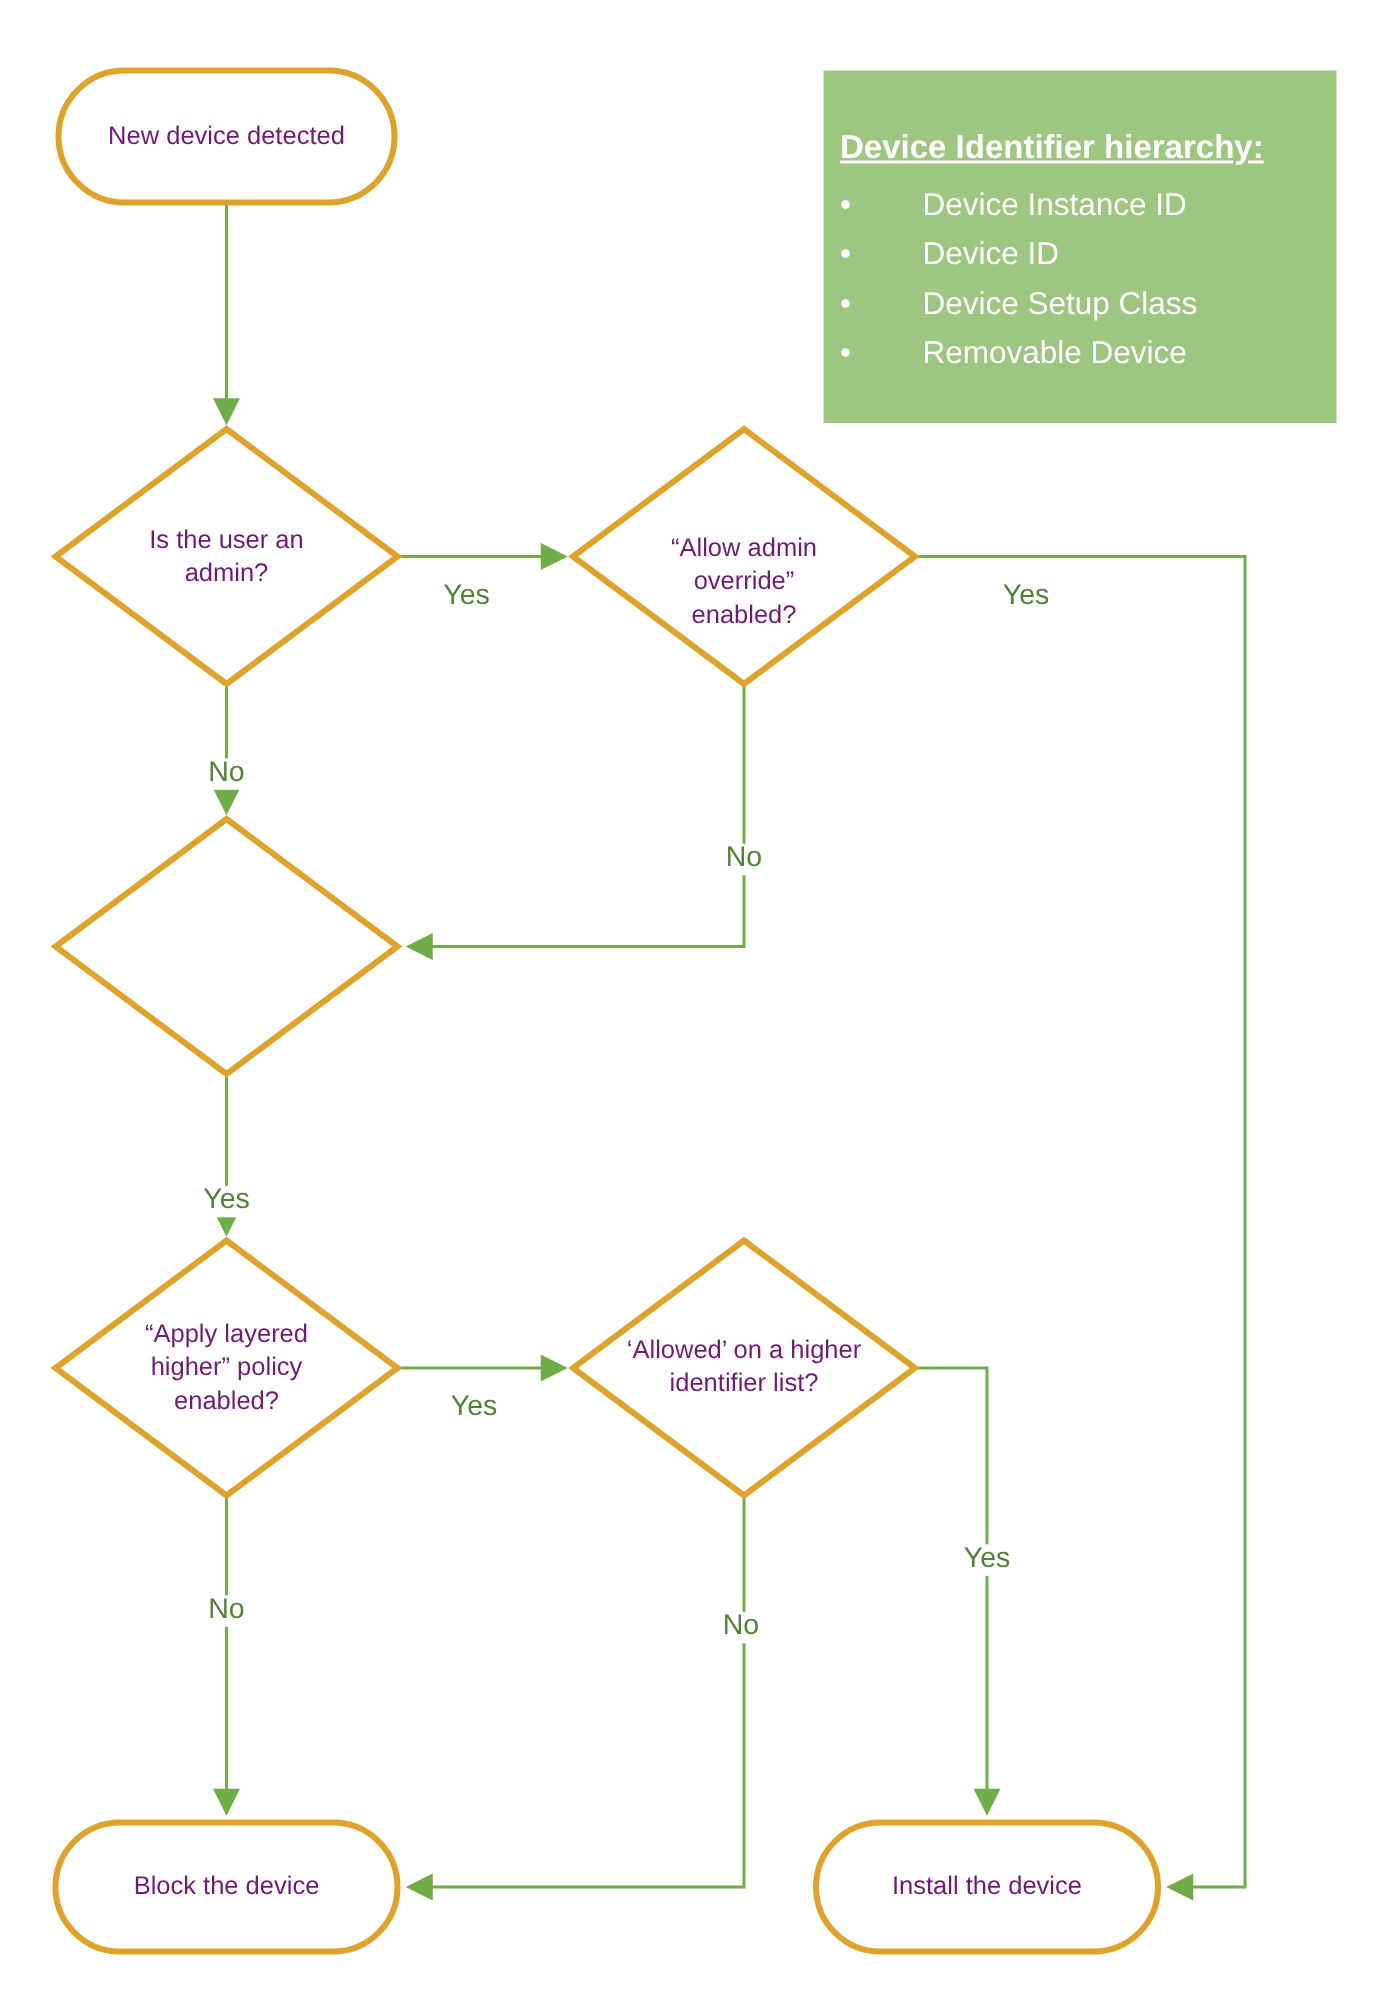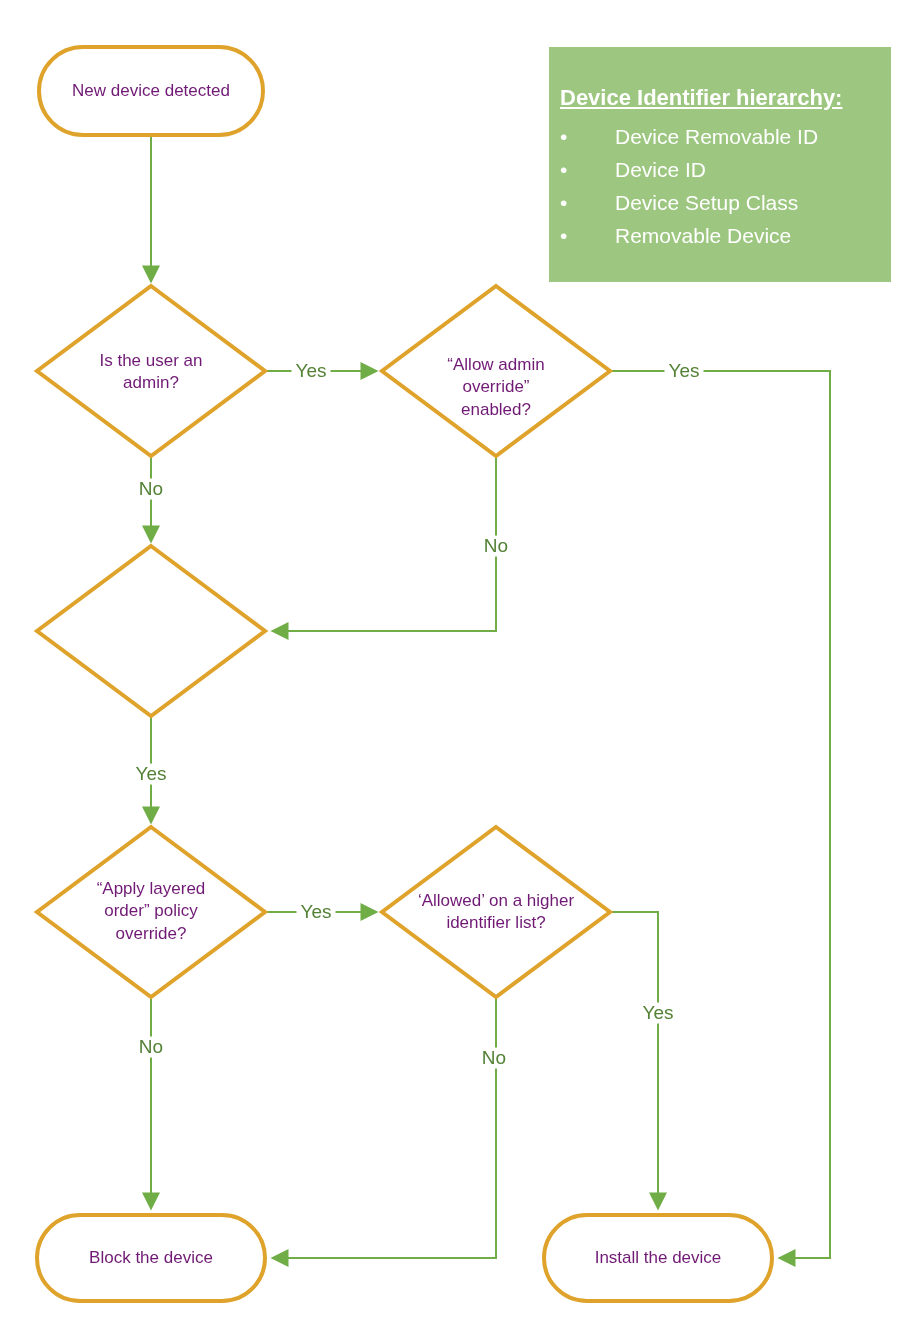--- a/index.html
+++ b/index.html
@@ -30,20 +30,21 @@
   }
   .edge-label {
     position: absolute;
     transform: translate(-50%, -50%);
     background: #ffffff;
     padding: 0 4px;
     color: #538135;
     font-size: 19px;
     line-height: 1.1;
     text-align: left;
+    margin-top: 27px;
   }
   .legend {
     position: absolute;
     left: 537px;
     top: 47px;
     width: 342px;
     height: 235px;
     background: #9DC780;
     color: #ffffff;
     box-sizing: border-box;
@@ -110,41 +111,41 @@
       <polygon points="151,827 265,912 151,997 37,912"></polygon>
       <polygon points="496,827 610,912 496,997 382,912"></polygon>
       <rect x="37" y="1215" width="228" height="86" rx="43" ry="43"></rect>
       <rect x="544" y="1215" width="228" height="86" rx="43" ry="43"></rect>
     </g>
   </svg>
 
   <div class="node-label" style="left:151px; top:91px; width:210px;">New device detected</div>
   <div class="node-label" style="left:151px; top:372px; width:160px;">Is the user an admin?</div>
   <div class="node-label" style="left:496px; top:388px; width:140px;">“Allow admin override” enabled?</div>
-  <div class="node-label" style="left:151px; top:912px; width:150px;">“Apply layered order” policy override?</div>
+  <div class="node-label" style="left:151px; top:912px; width:150px;">“Apply layered higher” policy enabled?</div>
   <div class="node-label" style="left:496px; top:912px; width:165px;">‘Allowed’ on a higher identifier list?</div>
   <div class="node-label" style="left:151px; top:1258px; width:210px;">Block the device</div>
   <div class="node-label" style="left:658px; top:1258px; width:210px;">Install the device</div>
 
   <div class="edge-label" style="left:311px; top:371px;">Yes</div>
   <div class="edge-label" style="left:151px; top:489px;">No</div>
   <div class="edge-label" style="left:684px; top:371px;">Yes</div>
   <div class="edge-label" style="left:496px; top:546px;">No</div>
   <div class="edge-label" style="left:151px; top:774px;">Yes</div>
   <div class="edge-label" style="left:316px; top:912px;">Yes</div>
   <div class="edge-label" style="left:151px; top:1047px;">No</div>
   <div class="edge-label" style="left:658px; top:1013px;">Yes</div>
   <div class="edge-label" style="left:494px; top:1058px;">No</div>
 
   <div class="legend">
     <div class="legend-title">Device Identifier hierarchy:</div>
     <ul class="legend-list">
       <li class="legend-item">
         <span class="bullet">•</span>
-        <span>Device Removable ID</span>
+        <span>Device Instance ID</span>
       </li>
       <li class="legend-item">
         <span class="bullet">•</span>
         <span>Device ID</span>
       </li>
       <li class="legend-item">
         <span class="bullet">•</span>
         <span>Device Setup Class</span>
       </li>
       <li class="legend-item">

